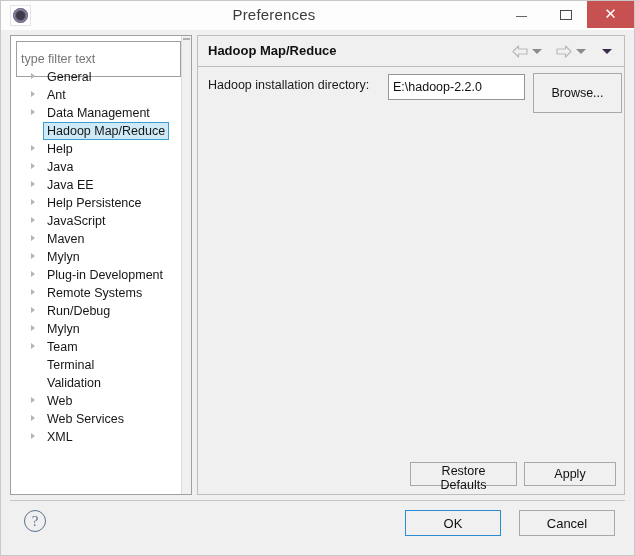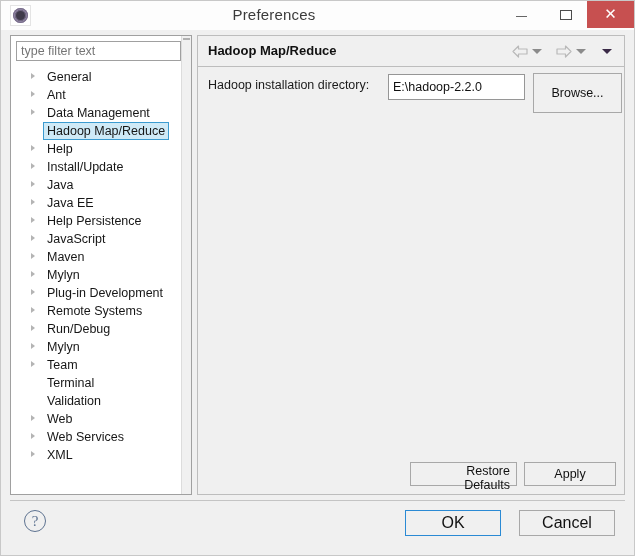--- a/index.html
+++ b/index.html
@@ -125,21 +125,21 @@
     height: 460px;
     background: #ffffff;
     border: 1px solid #a0a0a0;
     box-sizing: border-box;
     overflow: hidden;
   }
   #filter-input {
     position: absolute;
     left: 5px; top: 5px;
     width: 165px;
-    height: 20px;
+    height: 36px;
     box-sizing: border-box;
     border: 1px solid #a0a0a0;
     background: #ffffff;
     font-family: "Liberation Sans", sans-serif;
     font-size: 12.5px;
     color: #8a8a8a;
     padding: 0 4px;
     outline: none;
   }
   #tree-scroll-track {
@@ -290,21 +290,20 @@
     background: #f0f0f0;
     border: 1px solid #a8a8a8;
     font-family: "Liberation Sans", sans-serif;
     font-size: 12.5px;
     color: #111;
     cursor: default;
   }
   #restore-defaults-button {
     right: 107px; bottom: 8px;
     width: 107px;
-    text-align: right;
   }
   #apply-button {
     right: 8px; bottom: 8px;
     width: 92px;
   }
 
   
   #bottom-bar {
     position: absolute;
     left: 9px; top: 470px;
@@ -337,21 +336,21 @@
     font-family: "Liberation Serif", serif;
   }
   .dialog-button {
     position: absolute;
     top: 9px;
     height: 26px;
     box-sizing: border-box;
     background: #f0f0f0;
     border: 1px solid #a8a8a8;
     font-family: "Liberation Sans", sans-serif;
-    font-size: 16px;
+    font-size: 13px;
     color: #111;
     cursor: default;
   }
   #ok-button {
     right: 124px;
     width: 96px;
     border: 1px solid #2a8ad4;
     outline: none;
   }
   #cancel-button {
@@ -400,24 +399,20 @@
           <div class="tree-row">
             <div class="tree-arrow"></div>
             <span class="tree-label">Data Management</span>
           </div>
           <div class="tree-row selected">
             <span class="tree-label">Hadoop Map/Reduce</span>
           </div>
           <div class="tree-row">
             <div class="tree-arrow"></div>
             <span class="tree-label">Help</span>
-          </div>
-          <div class="tree-row">
-            <div class="tree-arrow"></div>
-            <span class="tree-label">Install/Update</span>
           </div>
           <div class="tree-row">
             <div class="tree-arrow"></div>
             <span class="tree-label">Java</span>
           </div>
           <div class="tree-row">
             <div class="tree-arrow"></div>
             <span class="tree-label">Java EE</span>
           </div>
           <div class="tree-row">

